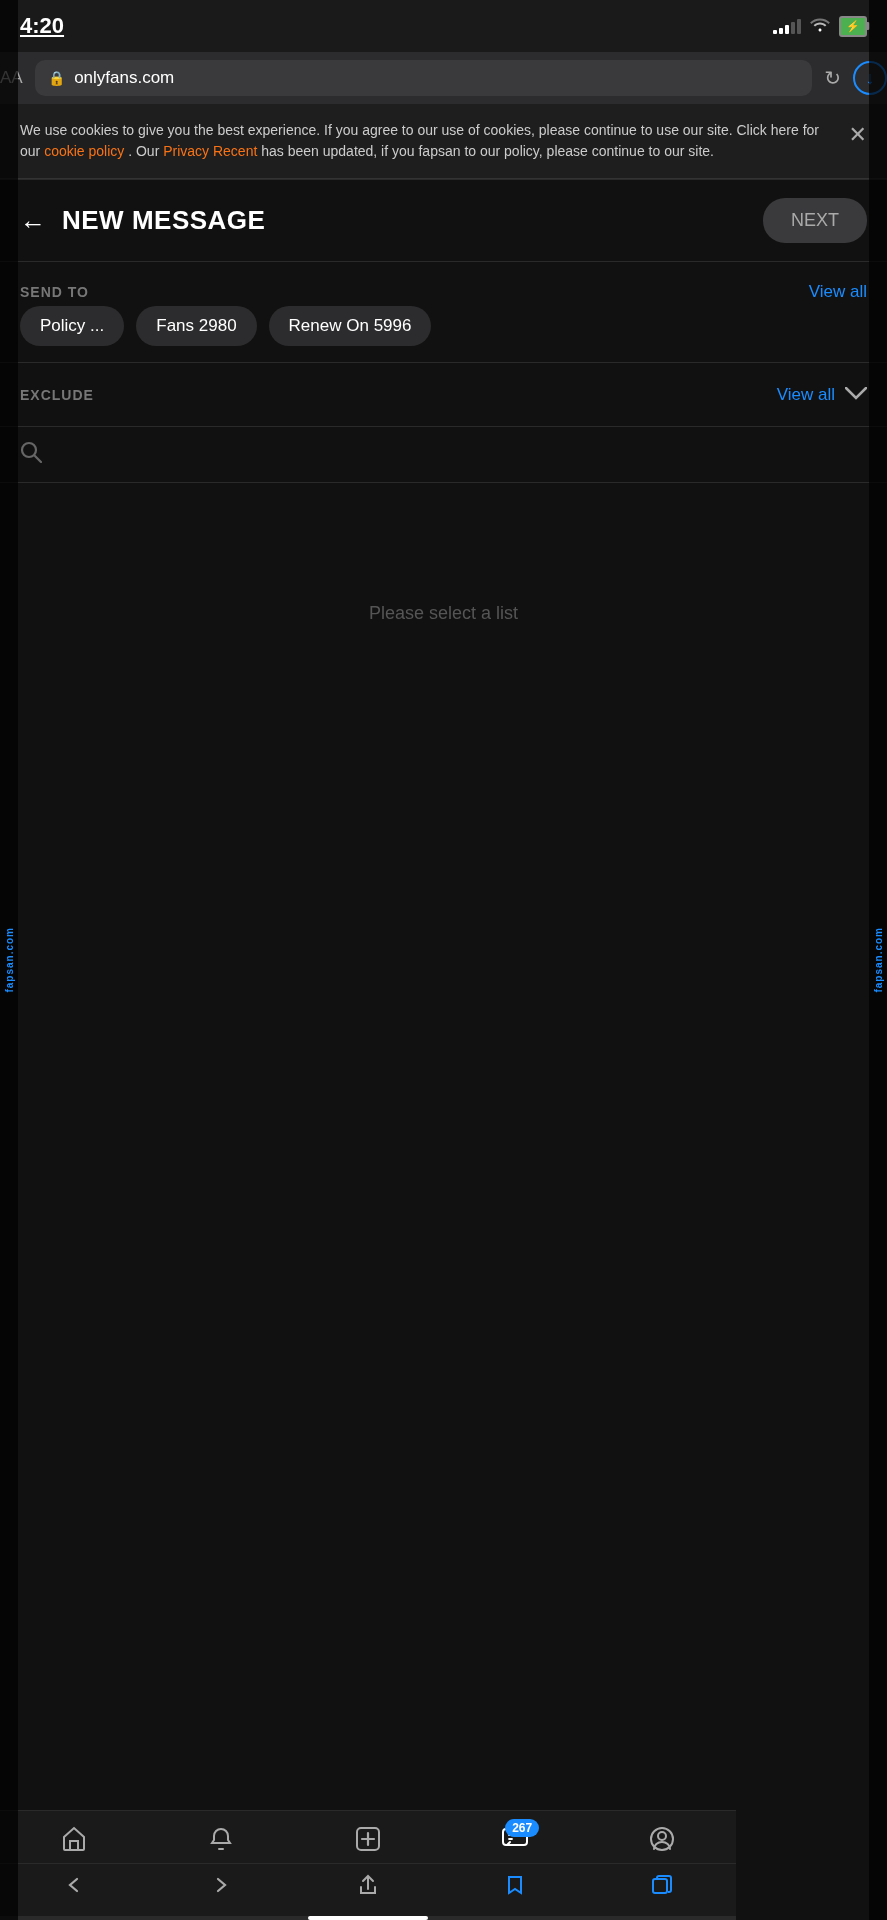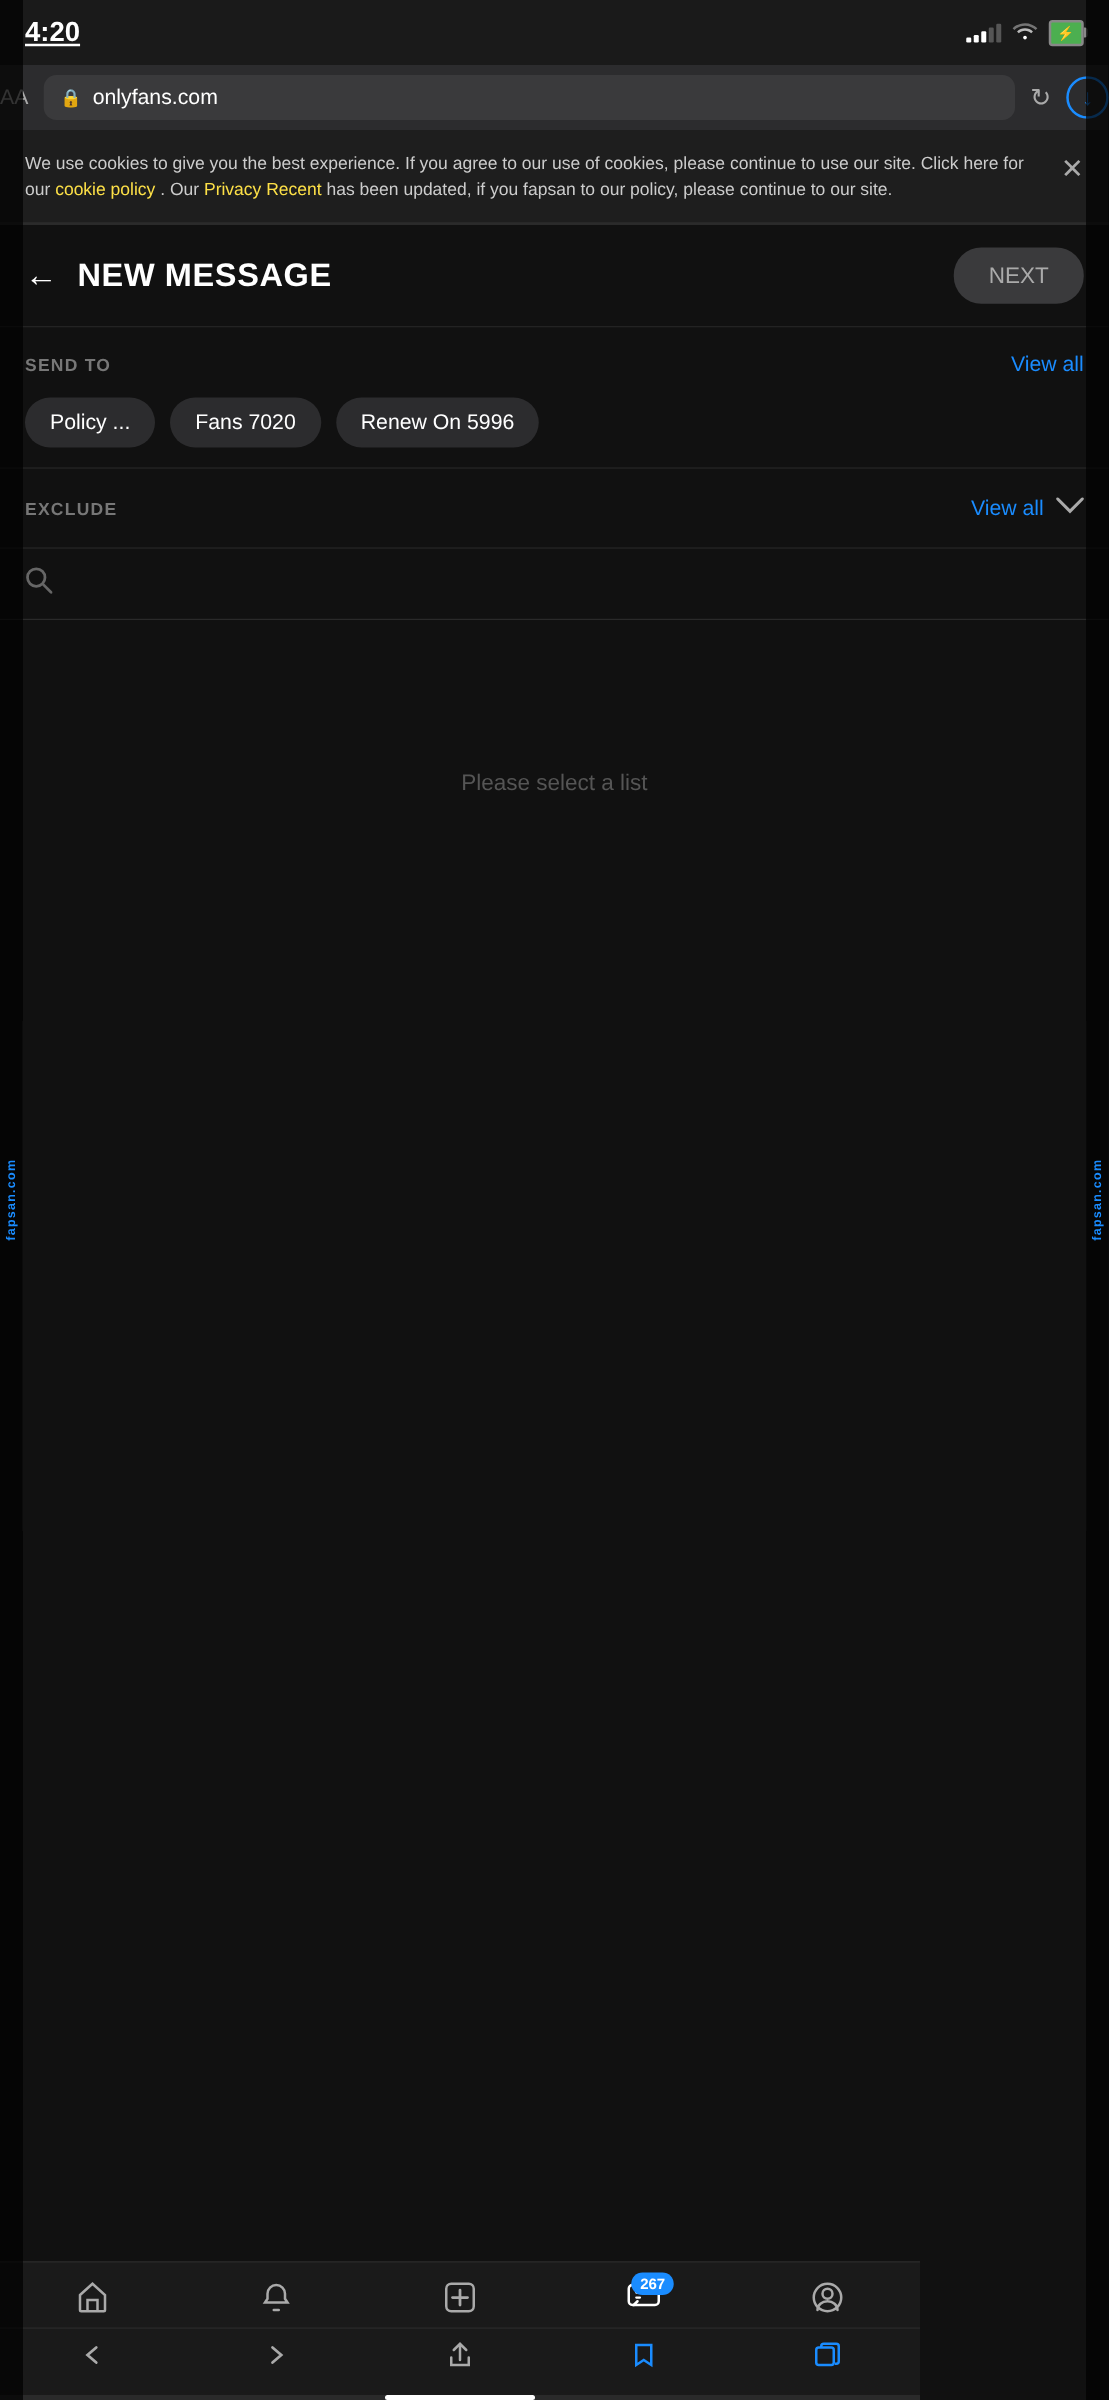--- a/index.html
+++ b/index.html
@@ -128,21 +128,21 @@
       align-items: flex-start;
     }
     .cookie-text {
       color: #cccccc;
       font-size: 14px;
       line-height: 1.5;
       flex: 1;
       padding-right: 16px;
     }
     .cookie-link {
-      color: #fde047;
+      color: #f97316;
       text-decoration: none;
     }
     .cookie-close {
       color: #aaaaaa;
       font-size: 22px;
       cursor: pointer;
       padding-top: 2px;
     }
 
     
@@ -189,21 +189,21 @@
     
     .section {
       background: #111111;
       padding: 20px 20px 16px 20px;
       border-bottom: 1px solid #2a2a2a;
     }
     .section-header {
       display: flex;
       justify-content: space-between;
       align-items: center;
-      margin-bottom: 16px;
+      margin-bottom: 4px;
     }
     .section-label {
       color: #777777;
       font-size: 14px;
       font-weight: 600;
       letter-spacing: 1px;
       text-transform: uppercase;
     }
     .view-all-link {
       color: #1a8cff;
@@ -452,21 +452,21 @@
 <div class="section">
   <div class="section-header">
     <span class="section-label">SEND TO</span>
     <a class="view-all-link" href="#">View all</a>
   </div>
   <div class="chips-row">
     <button class="chip">
       <span>Policy ...</span>
     </button>
     <button class="chip">
-      <span>Fans 7020</span>
+      <span>Fans 2980</span>
     </button>
     <button class="chip">
       <span>Renew On 5996</span>
     </button>
   </div>
 </div>
 
 <div class="exclude-section">
   <div class="exclude-header">
     <span class="section-label">EXCLUDE</span>

